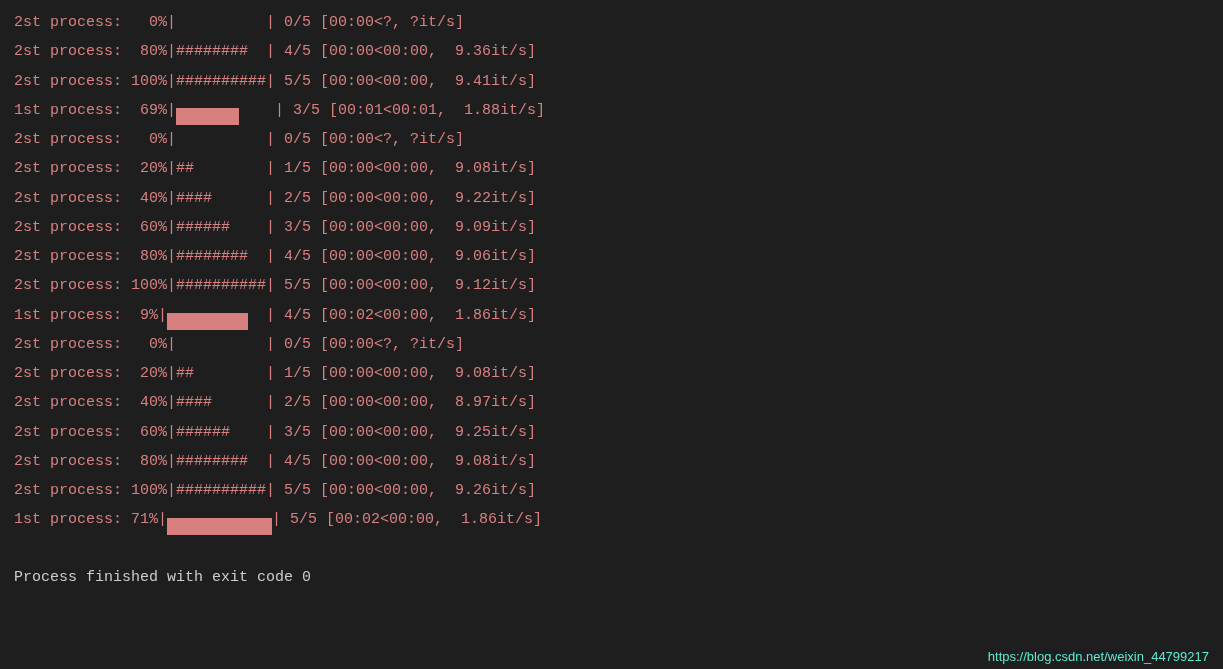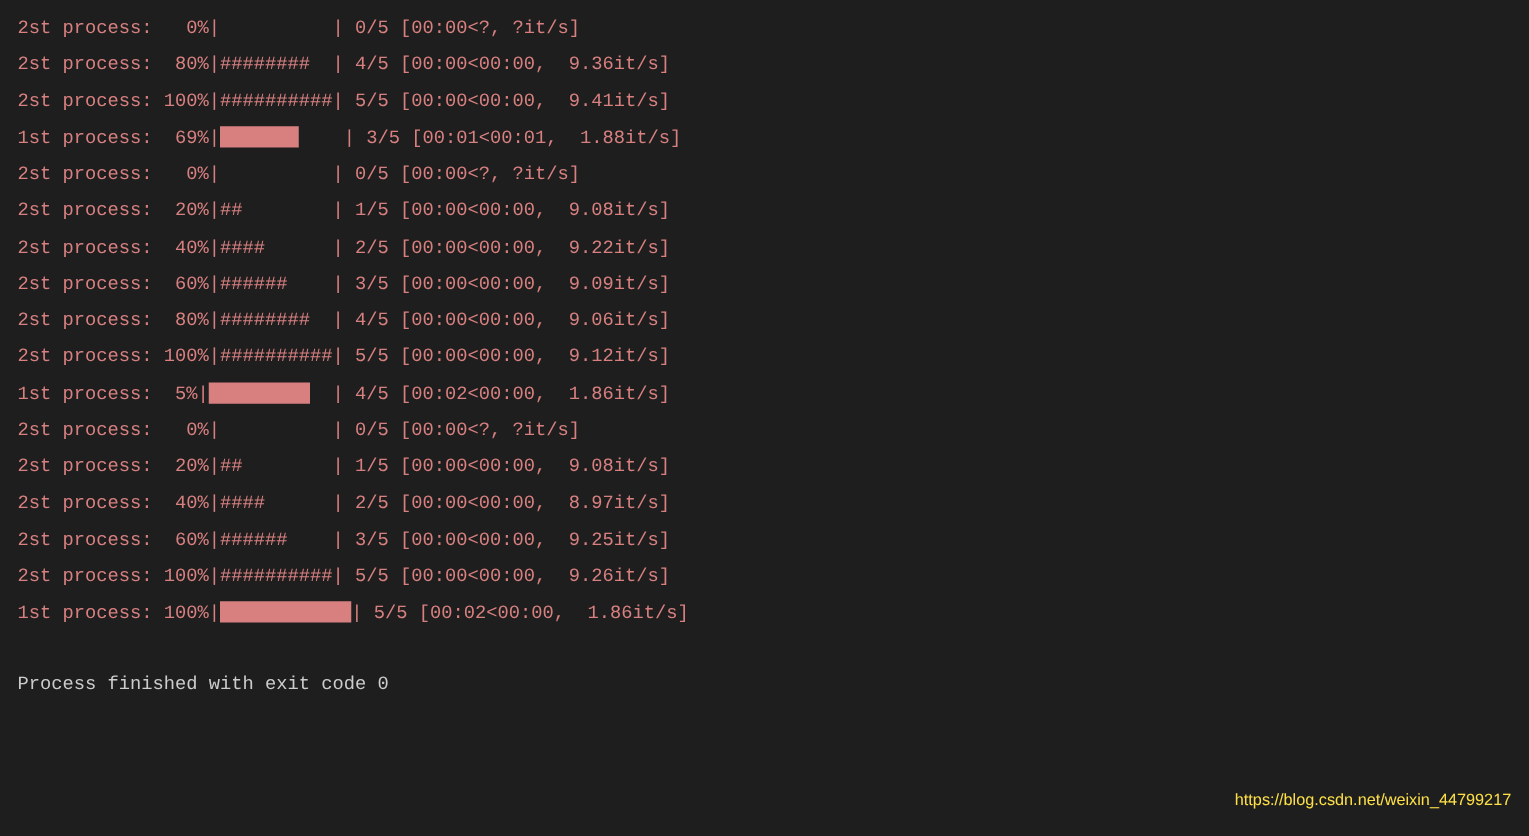--- a/index.html
+++ b/index.html
@@ -11,63 +11,64 @@
       line-height: 1.95;
       padding: 8px 0 0 14px;
       width: 1223px;
       height: 669px;
       overflow: hidden;
       position: relative;
     }
     .terminal-line {
       white-space: pre;
       display: flex;
-      align-items: center;
+      align-items: flex-end;
     }
     .filled-bar {
       display: inline-block;
       background-color: #d88080;
       height: 17px;
       vertical-align: middle;
       margin-top: -2px;
     }
     .filled-60 { width: 63px; }
     .filled-80 { width: 81px; }
     .filled-100 { width: 105px; }
     .exit-line {
       color: #cccccc;
       margin-top: 28px;
     }
     .watermark {
       position: absolute;
-      bottom: 17px;
+      bottom: 0;
       right: 14px;
-      color: #fde047;
+      color: #5eead4;
       font-size: 13px;
       font-family: Arial, sans-serif;
     }
   </style>
 </head>
 <body>
 
 <div id="terminal">
     <div class="terminal-line"><span>2st process:   0%|          | 0/5 [00:00&lt;?, ?it/s]</span></div>
     <div class="terminal-line"><span>2st process:  80%|########  | 4/5 [00:00&lt;00:00,  9.36it/s]</span></div>
     <div class="terminal-line"><span>2st process: 100%|##########| 5/5 [00:00&lt;00:00,  9.41it/s]</span></div>
     <div class="terminal-line"><span>1st process:  69%|</span><span class="filled-bar filled-60"></span><span>    | 3/5 [00:01&lt;00:01,  1.88it/s]</span></div>
     <div class="terminal-line"><span>2st process:   0%|          | 0/5 [00:00&lt;?, ?it/s]</span></div>
     <div class="terminal-line"><span>2st process:  20%|##        | 1/5 [00:00&lt;00:00,  9.08it/s]</span></div>
     <div class="terminal-line"><span>2st process:  40%|####      | 2/5 [00:00&lt;00:00,  9.22it/s]</span></div>
     <div class="terminal-line"><span>2st process:  60%|######    | 3/5 [00:00&lt;00:00,  9.09it/s]</span></div>
     <div class="terminal-line"><span>2st process:  80%|########  | 4/5 [00:00&lt;00:00,  9.06it/s]</span></div>
     <div class="terminal-line"><span>2st process: 100%|##########| 5/5 [00:00&lt;00:00,  9.12it/s]</span></div>
-    <div class="terminal-line"><span>1st process:  5%|</span><span class="filled-bar filled-80"></span><span>  | 4/5 [00:02&lt;00:00,  1.86it/s]</span></div>
+    <div class="terminal-line"><span>1st process:  9%|</span><span class="filled-bar filled-80"></span><span>  | 4/5 [00:02&lt;00:00,  1.86it/s]</span></div>
     <div class="terminal-line"><span>2st process:   0%|          | 0/5 [00:00&lt;?, ?it/s]</span></div>
     <div class="terminal-line"><span>2st process:  20%|##        | 1/5 [00:00&lt;00:00,  9.08it/s]</span></div>
     <div class="terminal-line"><span>2st process:  40%|####      | 2/5 [00:00&lt;00:00,  8.97it/s]</span></div>
     <div class="terminal-line"><span>2st process:  60%|######    | 3/5 [00:00&lt;00:00,  9.25it/s]</span></div>
+    <div class="terminal-line"><span>2st process:  80%|########  | 4/5 [00:00&lt;00:00,  9.08it/s]</span></div>
     <div class="terminal-line"><span>2st process: 100%|##########| 5/5 [00:00&lt;00:00,  9.26it/s]</span></div>
-    <div class="terminal-line"><span>1st process: 100%|</span><span class="filled-bar filled-100"></span><span>| 5/5 [00:02&lt;00:00,  1.86it/s]</span></div>
+    <div class="terminal-line"><span>1st process: 71%|</span><span class="filled-bar filled-100"></span><span>| 5/5 [00:02&lt;00:00,  1.86it/s]</span></div>
   </div>
 
 <div class="exit-line">Process finished with exit code 0</div>
 
 <div class="watermark">https://blog.csdn.net/weixin_44799217</div>
 
 </body></html>

